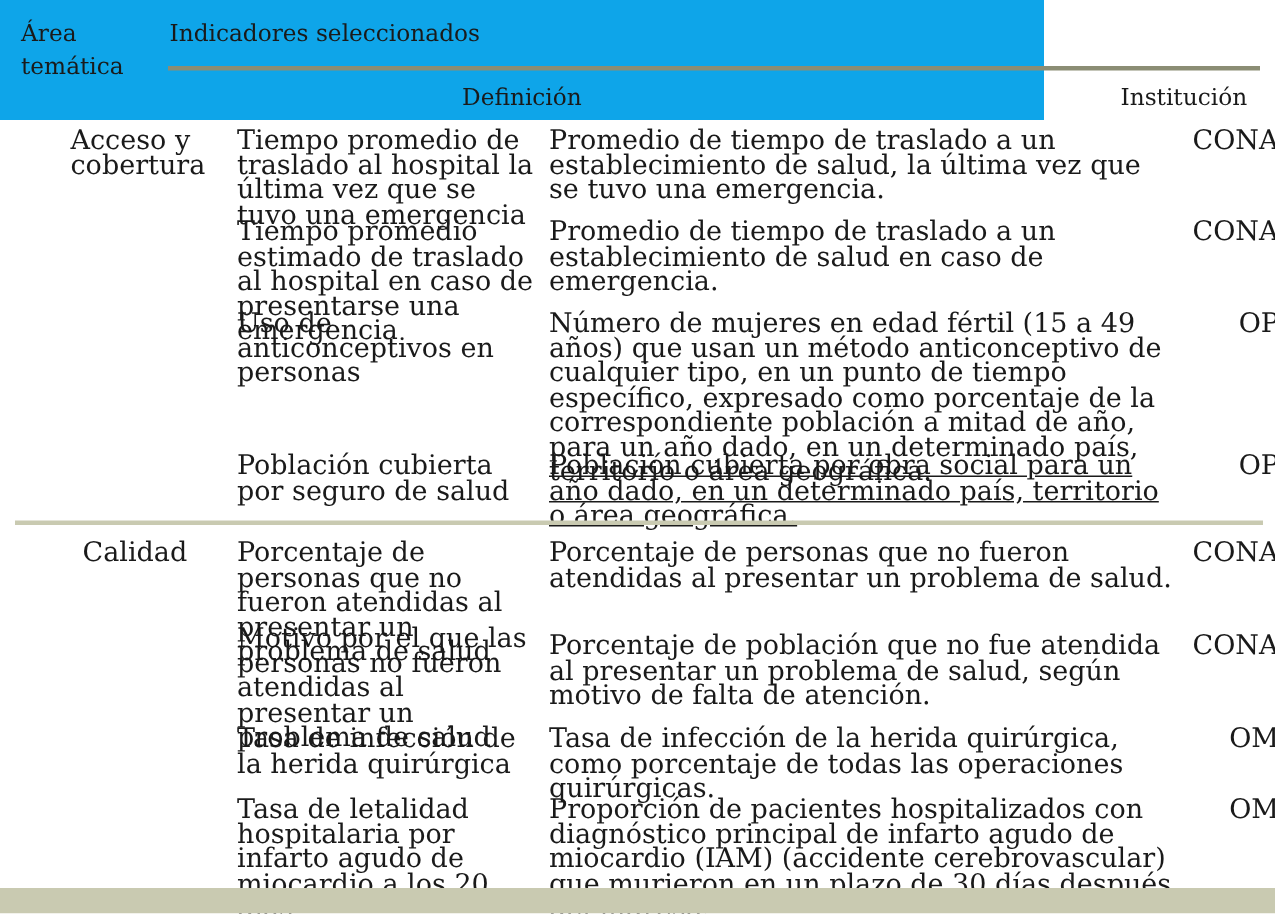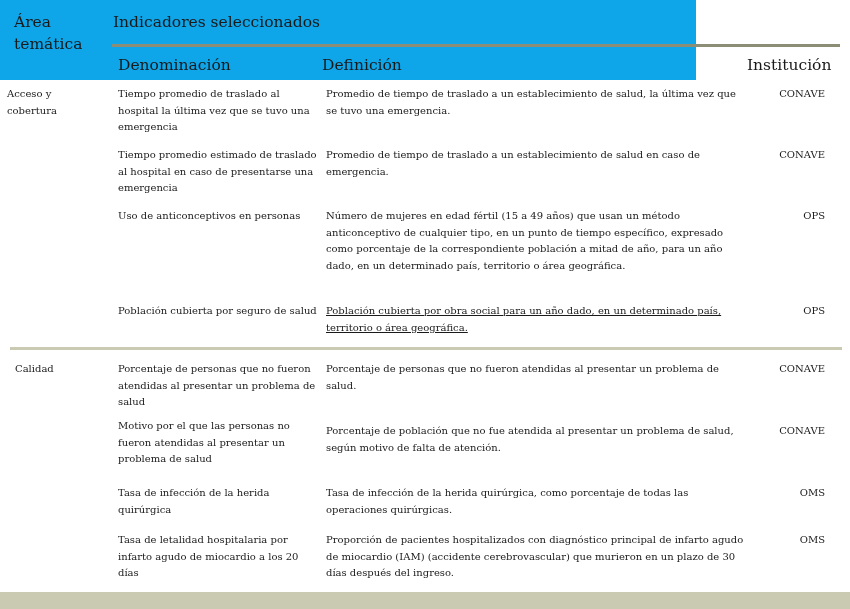--- a/index.html
+++ b/index.html
@@ -43,27 +43,28 @@
       height: 3px;
       background: #8b8d74;
     }
     .h-col {
       position: absolute;
       top: 54px;
       font-size: 15.5px;
       line-height: 22px;
     }
     .h-den { left: 118px; }
-    .h-def { left: 322px; }
+    .h-def { left: 308px; }
     .h-inst { left: 747px; }
 
     .row {
       position: absolute;
-      font-size: 10px;
+      font-size: 18px;
       line-height: 16.5px;
+      margin-left: 40px;
     }
     .c-area { left: 7px; width: 95px; }
     .c-area.calidad { left: 15px; }
     .c-den { left: 118px; width: 200px; }
     .c-def { left: 326px; width: 420px; }
     .c-inst { left: 755px; width: 70px; text-align: right; }
 
     .sep {
       position: absolute;
       left: 10px; top: 347px;
@@ -79,21 +80,20 @@
       background: #c9cab1;
     }
   </style>
 </head>
 <body>
 
 <div class="header">
   <div class="h-area">Área temática</div>
   <div class="h-group">Indicadores seleccionados</div>
   <div class="h-rule"></div>
-  <div class="h-col h-den">Denominación</div>
   <div class="h-col h-def">Definición</div>
   <div class="h-col h-inst">Institución</div>
 </div>
 
 <div>
   <div class="row c-area" style="top:86px;">Acceso y cobertura</div>
 
   <div>
     <div class="row c-den" style="top:86px;">Tiempo promedio de traslado al hospital la última vez que se tuvo una emergencia</div>
     <div class="row c-def" style="top:86px;">Promedio de tiempo de traslado a un establecimiento de salud, la última vez que se tuvo una emergencia.</div>

